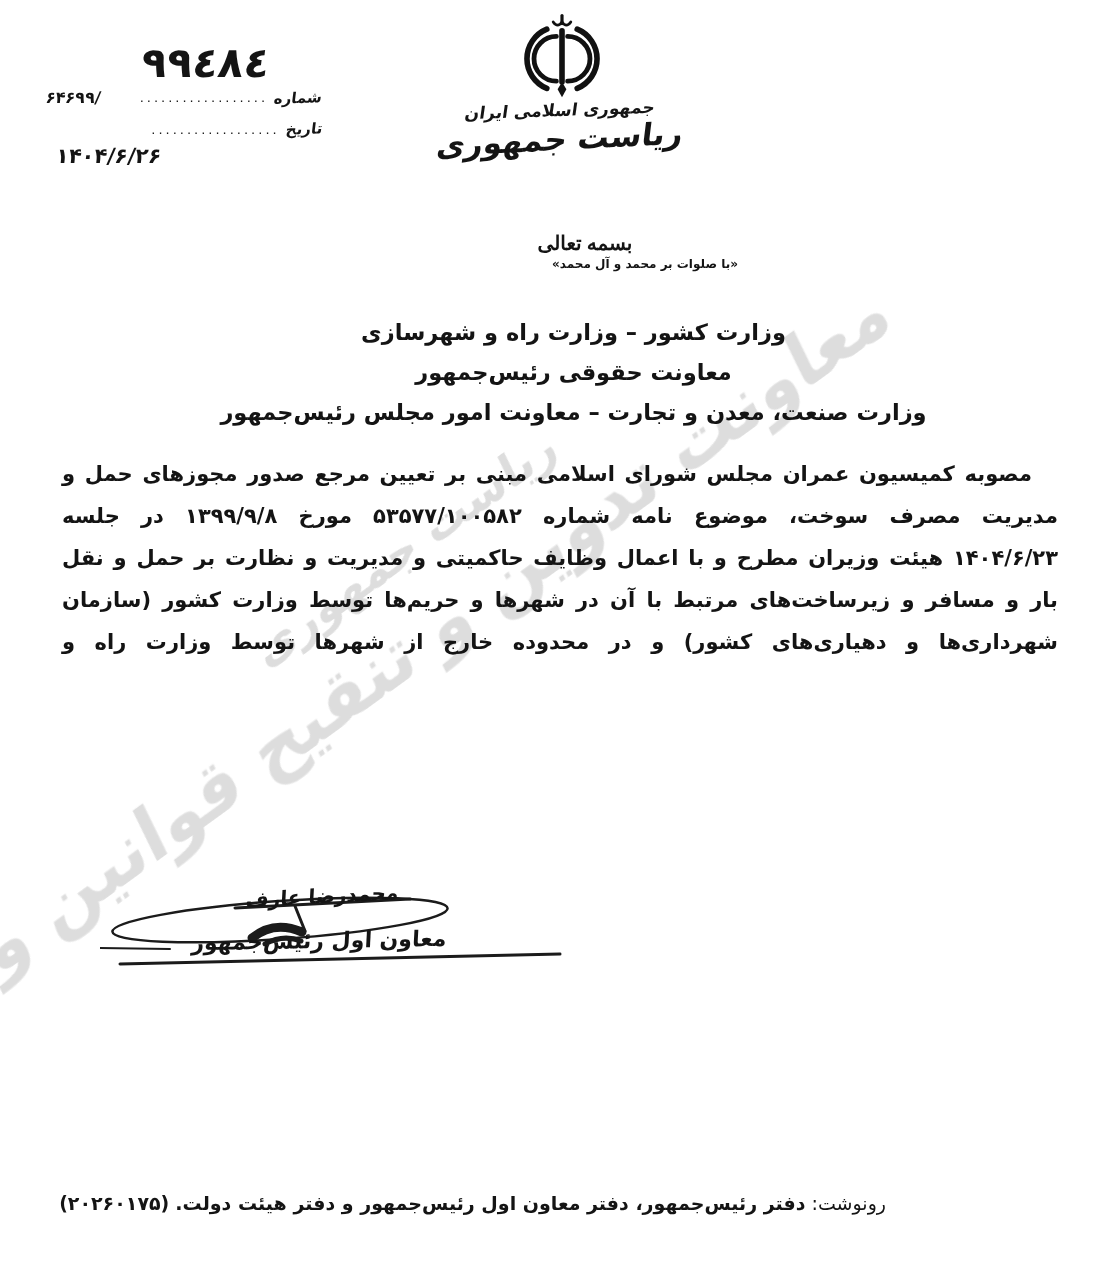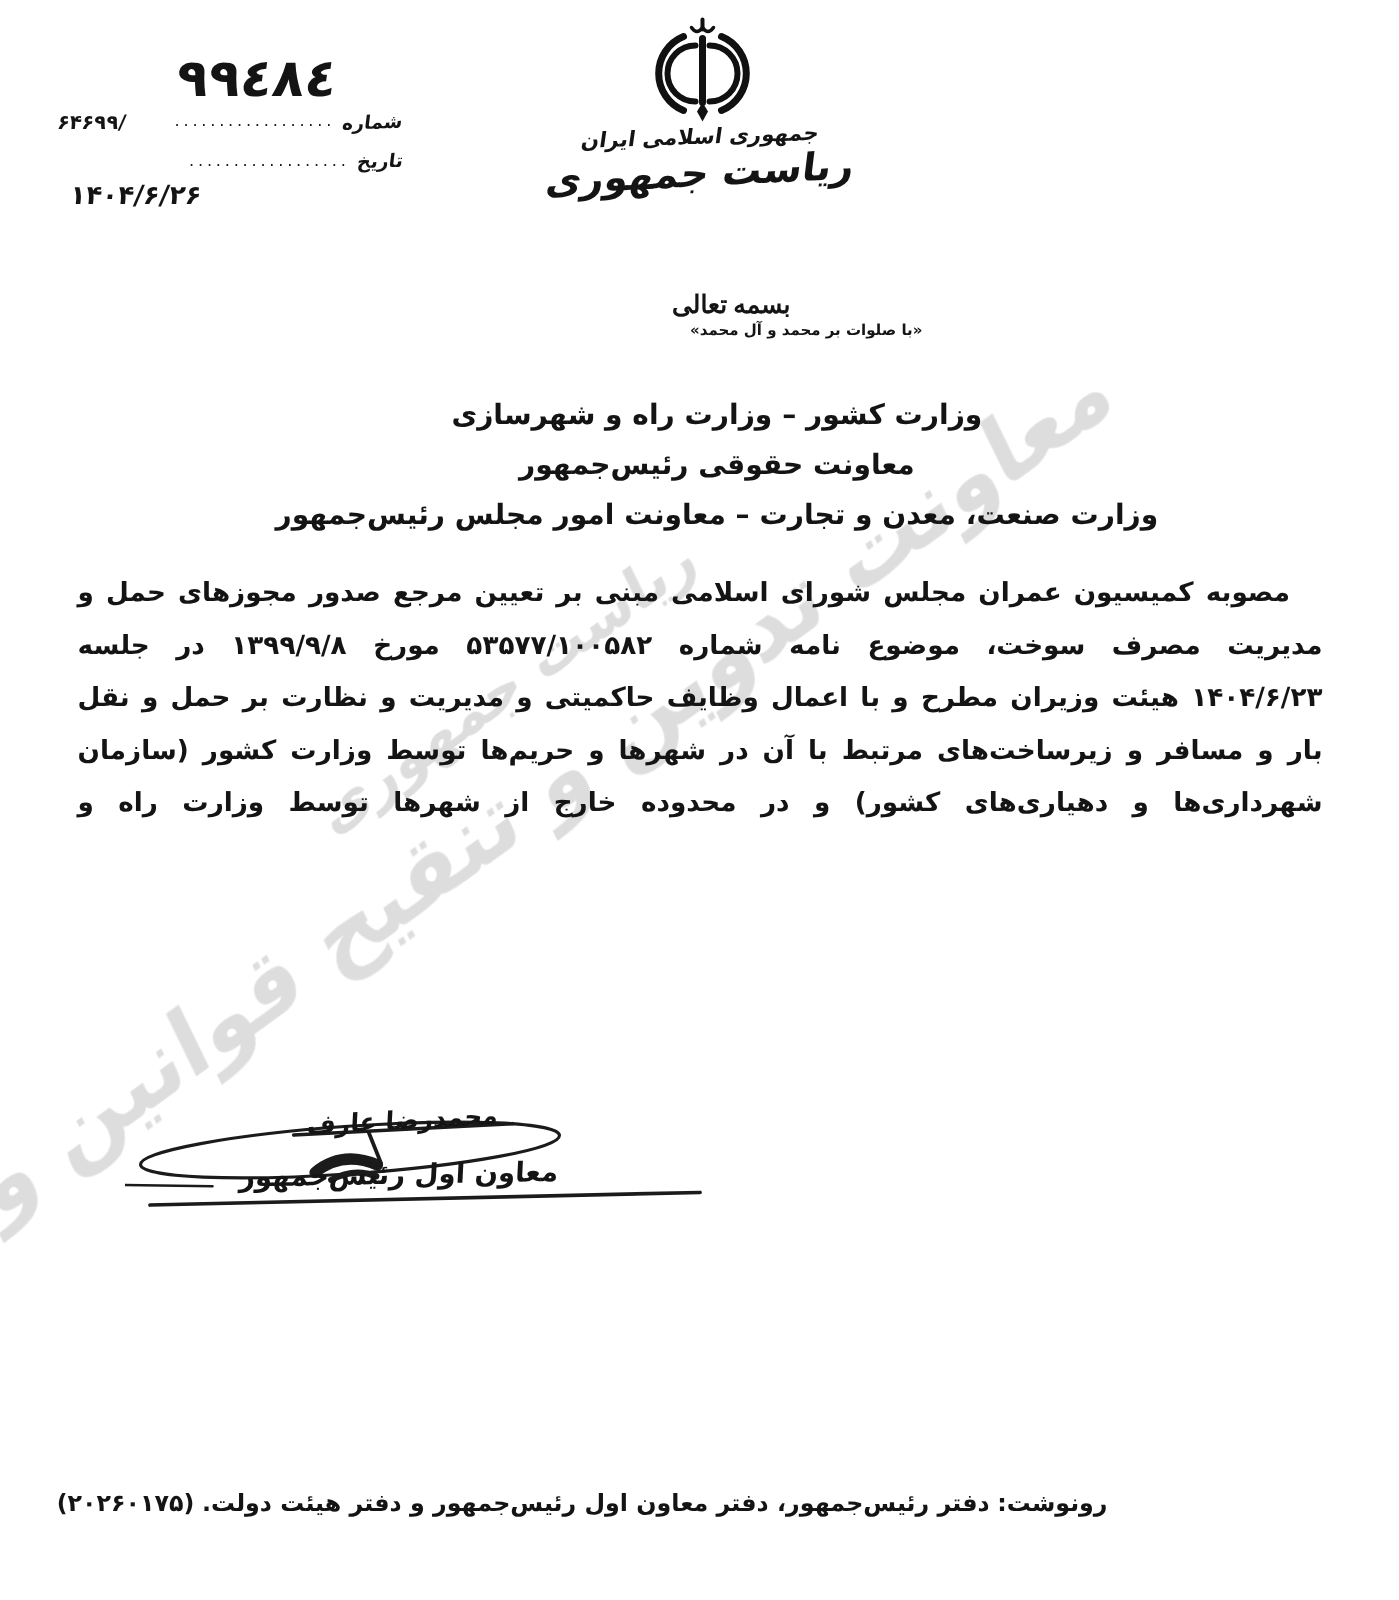--- a/index.html
+++ b/index.html
@@ -71,21 +71,21 @@
   .sig-svg{left:100px;top:876px;z-index:2;}
   .sig-name{left:232px;top:884px;width:180px;text-align:center;
     font-size:20px;font-weight:bold;direction:rtl;
     transform:rotate(-3deg) skewX(-6deg);z-index:3;}
   .sig-title{left:188px;top:928px;width:262px;text-align:center;
     font-size:22px;font-weight:bold;direction:rtl;
     transform:rotate(-1deg) skewX(-4deg);z-index:3;}
   
   .footer{right:233px;top:1192px;direction:rtl;white-space:nowrap;
     font-size:19px;z-index:2;}
-  .footer-label{font-weight:bold;}
+  .footer-label{font-weight:normal;}
   .footer-text{font-weight:600;}
   .footer-code{font-weight:600;}
 </style>
 </head>
 <body>
 
 <div class="page">
 
   <div class="abs watermark">
     <div class="wm-line1">ریاست جمهوری</div>

